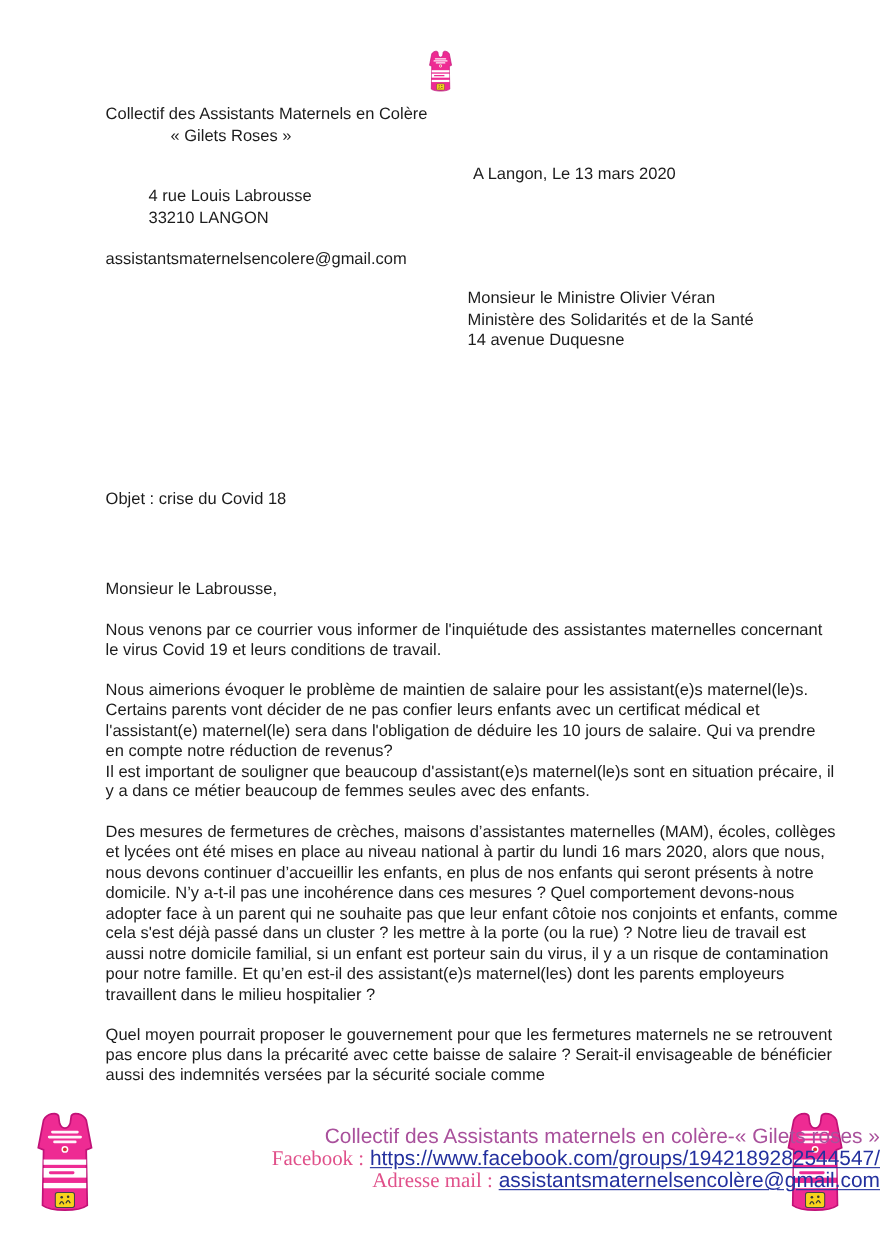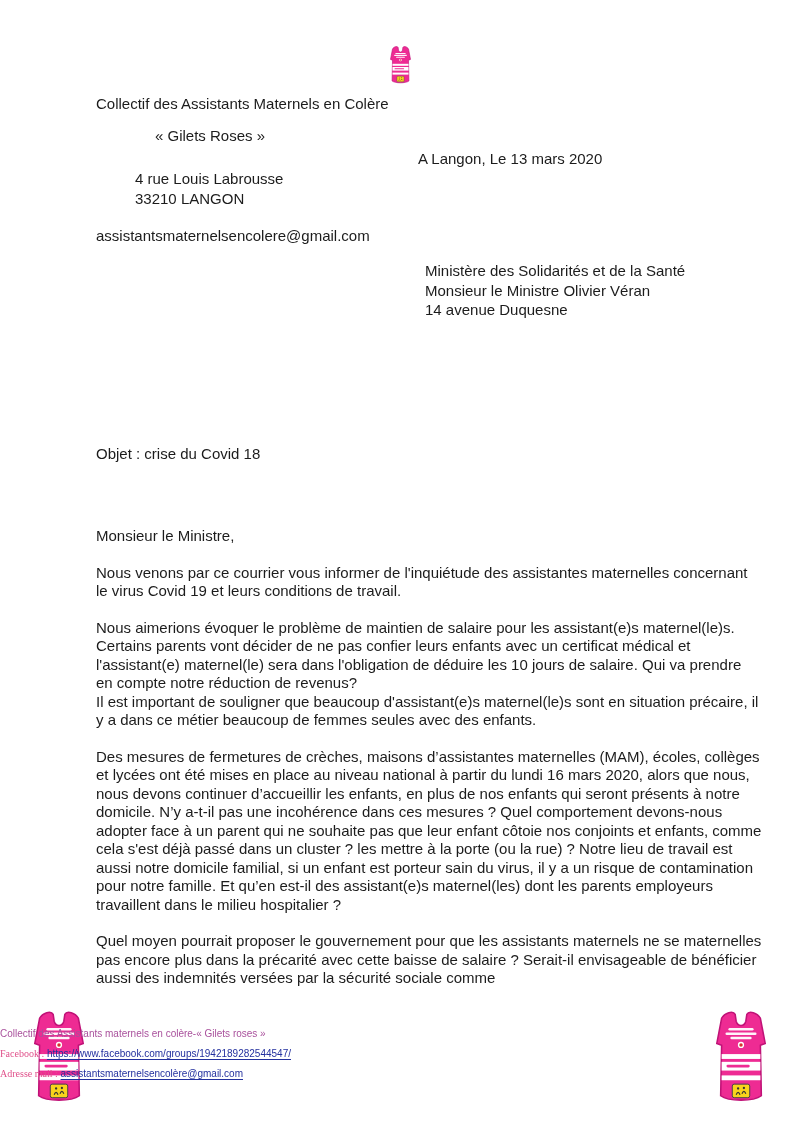--- a/index.html
+++ b/index.html
@@ -16,38 +16,38 @@
     position:relative;
     width:800px;height:1131px;
     background:#ffffff;
     font-family:"Liberation Sans", sans-serif;
     font-size:15px;line-height:18.5px;
     color:var(--ink);
     overflow:hidden;
   }
   .abs{position:absolute;}
   .sender-org{left:96px;top:94px;line-height:20px;}
-  .sender-org .subtitle{padding-left:59px;margin-top:12px;}
-  .date-line{left:418px;top:150px;}
+  .sender-org .subtitle{padding-left:59px;}
+  .date-line{left:430px;top:150px;}
   .sender-address{left:96px;top:169px;line-height:19.5px;margin-left:39px;}
   .sender-email{left:96px;top:227px;text-align:right;}
   .recipient{left:425px;top:261px;line-height:19.5px;}
   .copy-line{left:96px;top:410px;}
   .subject-line{left:96px;top:445px;}
   .letter-body{left:96px;top:527px;width:666px;}
   .letter-body p{margin:0 0 18px 0;white-space:pre-line;}
   .salutation{margin:0 0 16px 0;}
   .top-icon{left:386px;top:45px;width:29px;height:40px;}
   .vest-left{left:28px;top:1008px;width:62px;height:98px;}
   .vest-right{left:710px;top:1008px;width:62px;height:98px;}
   .vest-svg{width:100%;height:100%;display:block;}
   .footer-text{
     left:0;right:0;top:1024px;
-    text-align:left;
-    font-size:10px;line-height:20px;
+    text-align:right;
+    font-size:19px;line-height:20px;
   }
   .footer-org{color:var(--footer-org);}
   .footer-label{color:var(--footer-label);font-family:Liberation Serif, serif;}
   .footer-link{color:var(--link-color);text-decoration:underline;text-underline-offset:2px;}
 </style>
 </head>
 <body>
 
 <div class="page">
 
@@ -78,34 +78,34 @@
   <div class="abs date-line">A Langon, Le 13 mars 2020</div>
 
   <div class="abs sender-address">
     <div>4 rue Louis Labrousse</div>
     <div>33210 LANGON</div>
   </div>
 
   <div class="abs sender-email">assistantsmaternelsencolere@gmail.com</div>
 
   <div class="abs recipient">
+    <div>Monsieur le Ministre Olivier Véran</div>
     <div>Ministère des Solidarités et de la Santé</div>
-    <div>Monsieur le Ministre Olivier Véran</div>
     <div>14 avenue Duquesne</div>
   </div>
 
   <div class="abs subject-line">Objet : crise du Covid 18</div>
 
   <div class="abs letter-body">
-    <p class="salutation">Monsieur le Ministre,</p>
+    <p class="salutation">Monsieur le Labrousse,</p>
     <p>Nous venons par ce courrier vous informer de l'inquiétude des assistantes maternelles concernant le virus Covid 19 et leurs conditions de travail.</p>
     <p>Nous aimerions évoquer le problème de maintien de salaire pour les assistant(e)s maternel(le)s. Certains parents vont décider de ne pas confier leurs enfants avec un certificat médical et l'assistant(e) maternel(le) sera dans l'obligation de déduire les 10 jours de salaire. Qui va prendre en compte notre réduction de revenus?
 Il est important de souligner que beaucoup d'assistant(e)s maternel(le)s sont en situation précaire, il y a dans ce métier beaucoup de femmes seules avec des enfants.</p>
     <p>Des mesures de fermetures de crèches, maisons d’assistantes maternelles (MAM), écoles, collèges et lycées ont été mises en place au niveau national à partir du lundi 16 mars 2020, alors que nous, nous devons continuer d’accueillir les enfants, en plus de nos enfants qui seront présents à notre domicile. N’y a-t-il pas une incohérence dans ces mesures ? Quel comportement devons-nous adopter face à un parent qui ne souhaite pas que leur enfant côtoie nos conjoints et enfants, comme cela s'est déjà passé dans un cluster ? les mettre à la porte (ou la rue) ? Notre lieu de travail est aussi notre domicile familial, si un enfant est porteur sain du virus, il y a un risque de contamination pour notre famille. Et qu’en est-il des assistant(e)s maternel(les) dont les parents employeurs travaillent dans le milieu hospitalier ?</p>
-    <p>Quel moyen pourrait proposer le gouvernement pour que les assistants maternels ne se maternelles pas encore plus dans la précarité avec cette baisse de salaire ? Serait-il envisageable de bénéficier aussi des indemnités versées par la sécurité sociale comme</p>
+    <p>Quel moyen pourrait proposer le gouvernement pour que les fermetures maternels ne se retrouvent pas encore plus dans la précarité avec cette baisse de salaire ? Serait-il envisageable de bénéficier aussi des indemnités versées par la sécurité sociale comme</p>
   </div>
 
   <div class="abs vest-left">
     <svg class="vest-svg" viewBox="0 0 64 100" aria-hidden="true">
       <path d="M12 10 C15 4 24 2 26 6 L27 13 C29 19 35 19 37 13 L38 6 C40 2 49 4 52 10 L57 36 L52 38 L53 90 C45 96 19 96 11 90 L12 38 L7 36 Z" fill="var(--vest-pink)" stroke="var(--vest-dark)" stroke-width="1.6"></path>
       <rect x="19" y="20" width="26" height="2.6" rx="1.3" fill="#fff" opacity=".95"></rect>
       <rect x="16" y="24.6" width="32" height="2.6" rx="1.3" fill="#fff" opacity=".95"></rect>
       <rect x="21" y="29.2" width="22" height="2.6" rx="1.3" fill="#fff" opacity=".95"></rect>
       <circle cx="32" cy="37.5" r="3.2" fill="#fff"></circle>
       <circle cx="32" cy="37.5" r="1.8" fill="#d6332f"></circle>

